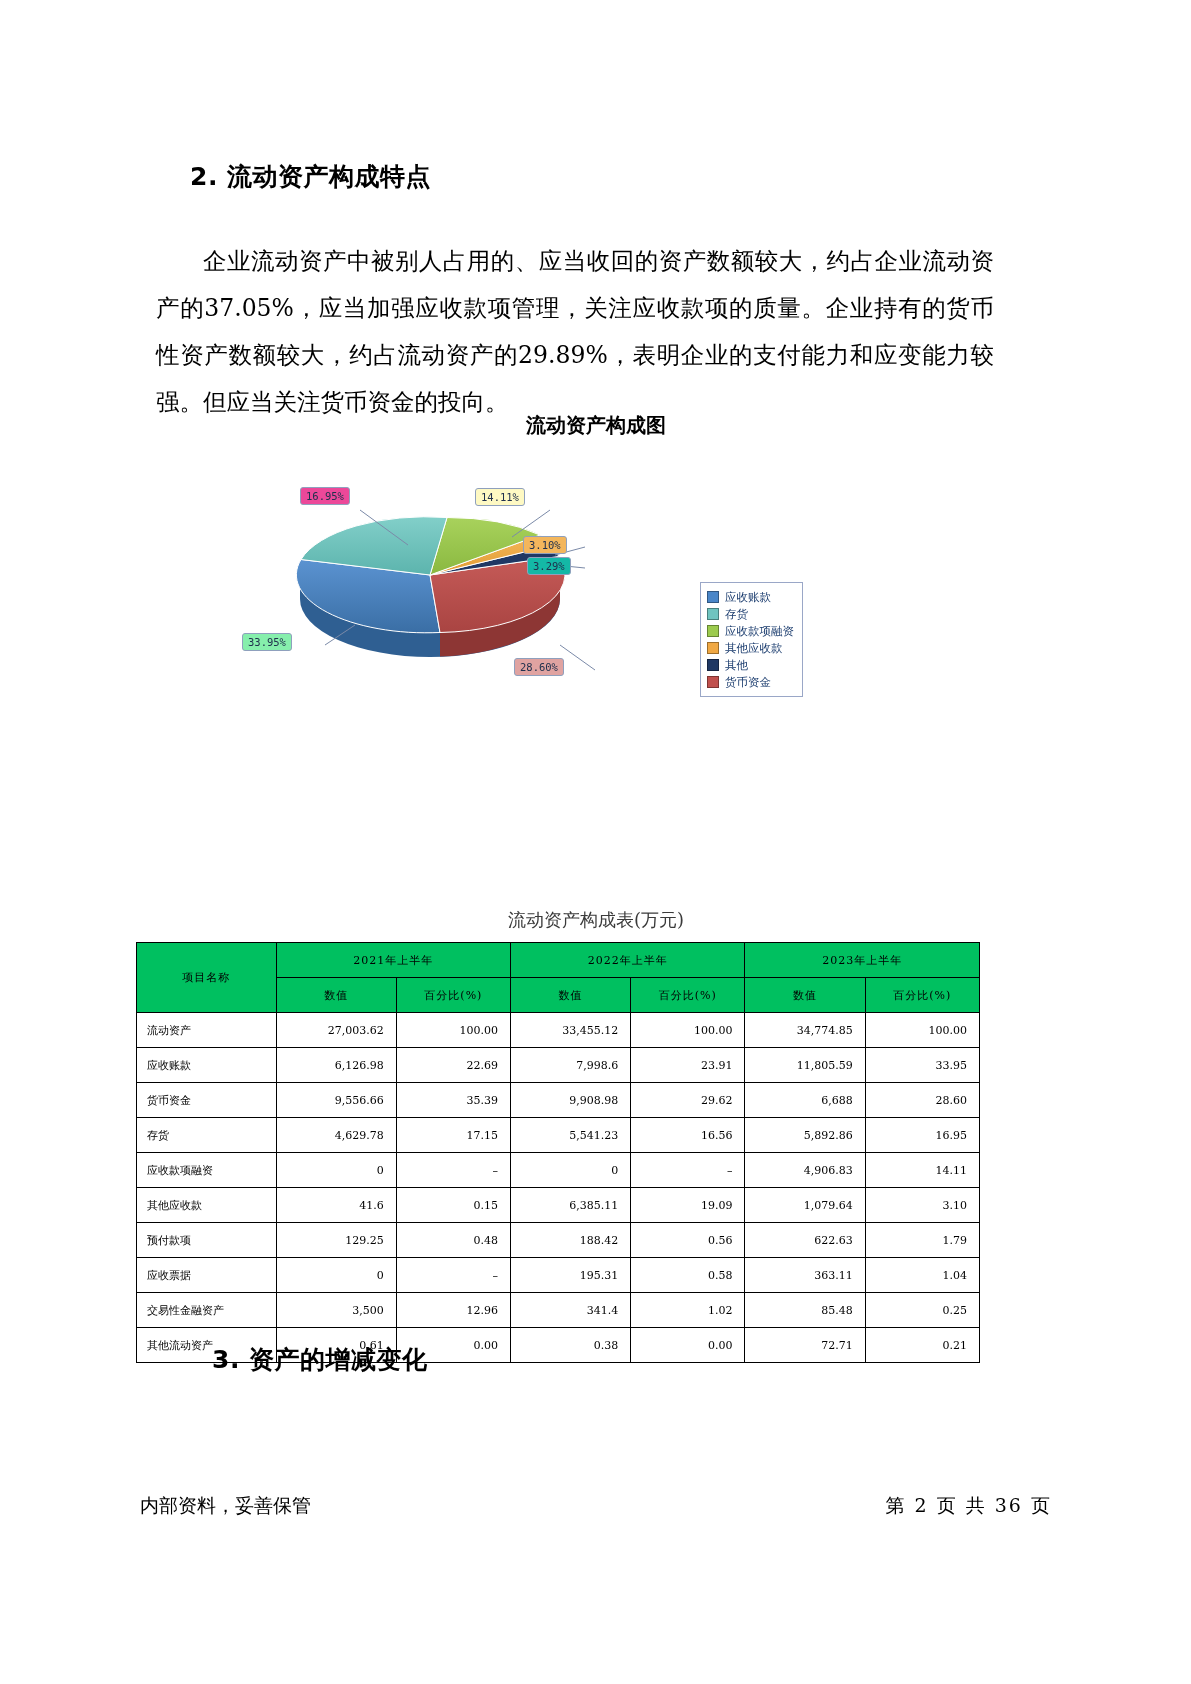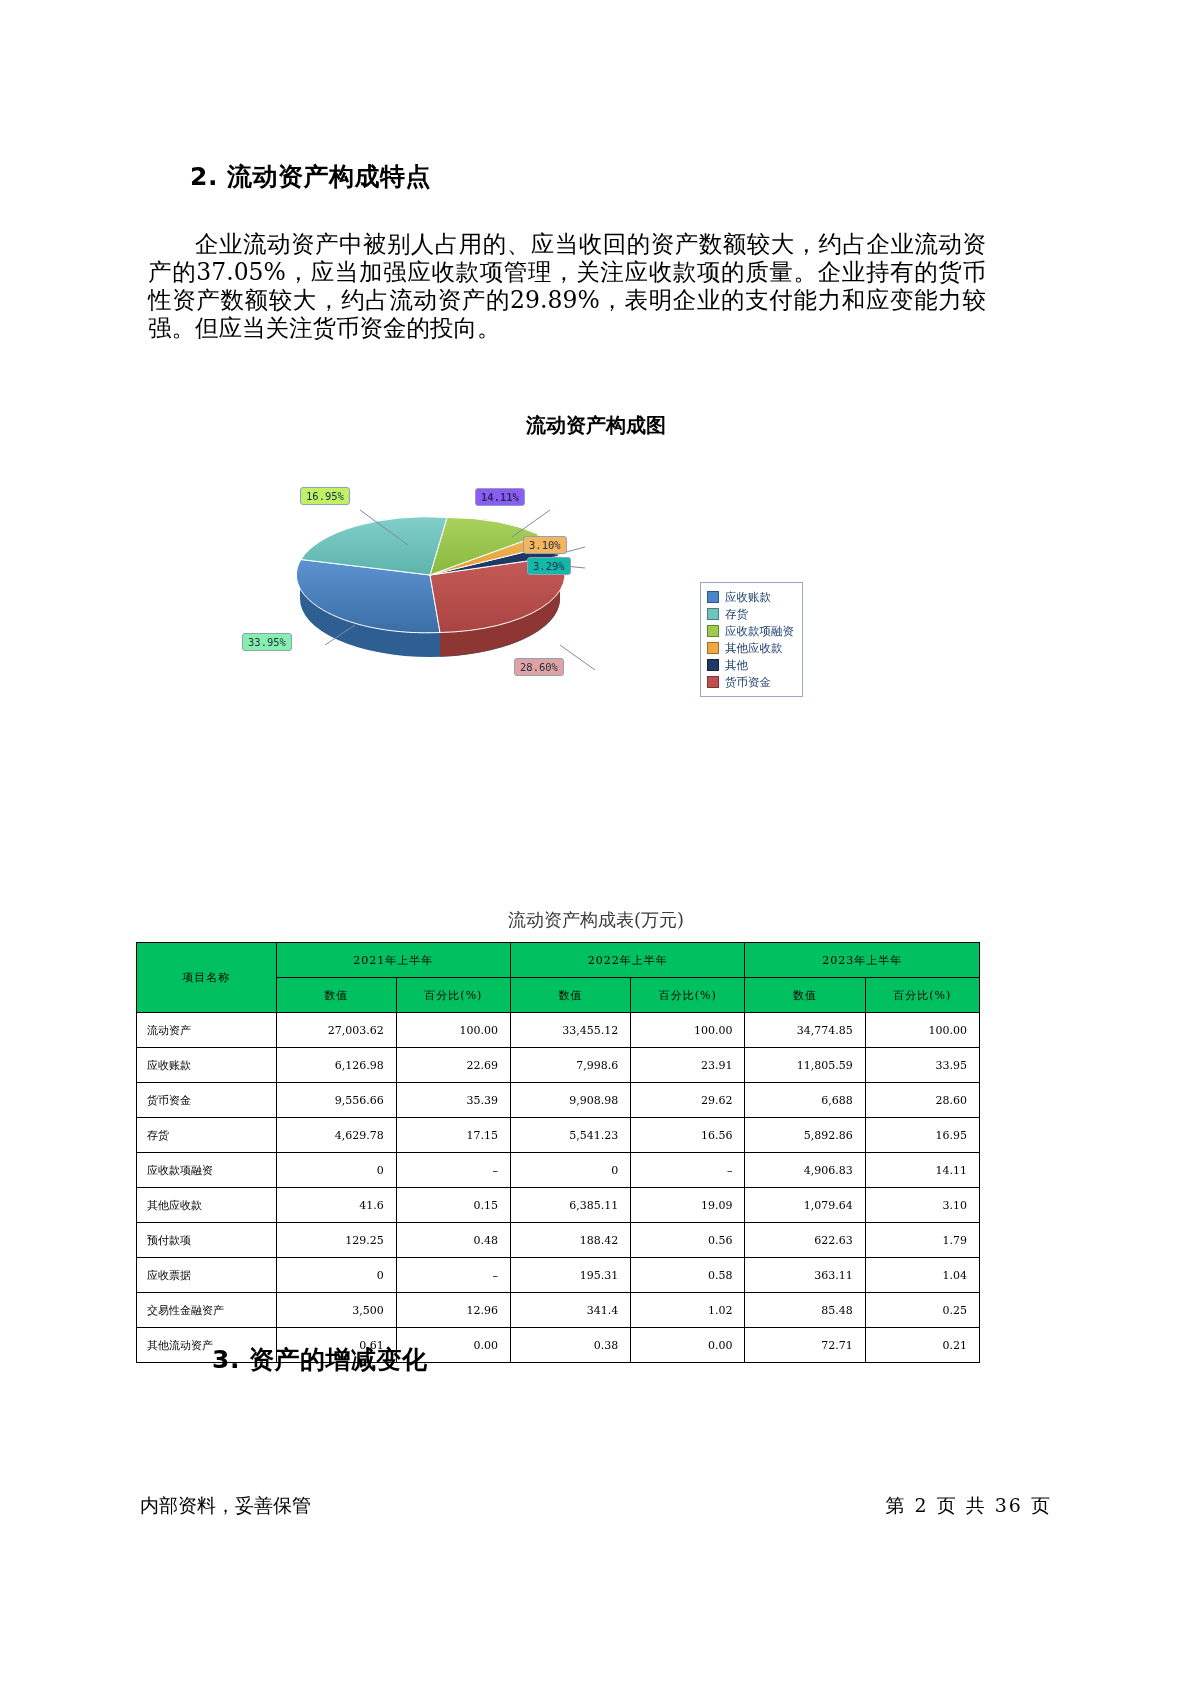--- a/index.html
+++ b/index.html
@@ -36,23 +36,23 @@
     letter-spacing: 0.5px;
   }
   #sec2 { position: absolute; top: 160px; left: 50px; }
   #sec3 { position: absolute; top: 1343px; left: 72px; }
 
   p.body-text {
     position: absolute;
     top: 222px;
     left: 0;
     width: 838px;
-    margin: 8px;
+    margin: 16px;
     font-size: 23.5px;
-    line-height: 28px;
+    line-height: 47px;
     text-align: justify;
     text-justify: inter-ideograph;
     text-indent: 2em;
     font-family: "DejaVu Serif", serif;
   }
 
   .chart-title {
     position: absolute;
     top: 412px;
     left: 0;
@@ -216,22 +216,22 @@
         <g stroke="#7b8aa8" stroke-width="1" fill="none">
           <line x1="220" y1="55" x2="268" y2="90"></line>
           <line x1="410" y1="55" x2="372" y2="82"></line>
           <line x1="445" y1="92" x2="415" y2="100"></line>
           <line x1="445" y1="113" x2="415" y2="110"></line>
           <line x1="185" y1="190" x2="215" y2="170"></line>
           <line x1="455" y1="215" x2="420" y2="190"></line>
         </g>
       </svg>
 
-      <div class="callout" style="left:160px; top:32px; background:#bef264;">16.95%</div>
-      <div class="callout" style="left:335px; top:33px; background:#8b5cf6;font-weight:bold;">14.11%</div>
+      <div class="callout" style="left:160px; top:32px; background:#ec4899;">16.95%</div>
+      <div class="callout" style="left:335px; top:33px; background:#fef9c3;">14.11%</div>
       <div class="callout" style="left:383px; top:81px; background:#f3b65c;">3.10%</div>
       <div class="callout" style="left:387px; top:102px; background:#14b8a6;">3.29%</div>
       <div class="callout" style="left:102px; top:178px; background:#86efac;">33.95%</div>
       <div class="callout" style="left:374px; top:203px; background:#e0a3a1;">28.60%</div>
 
       <div class="legend-box">
         <div class="legend-row">
           <span class="legend-swatch" style="background:#4a86c8;"></span>
           <span class="legend-label">应收账款</span>
         </div>

